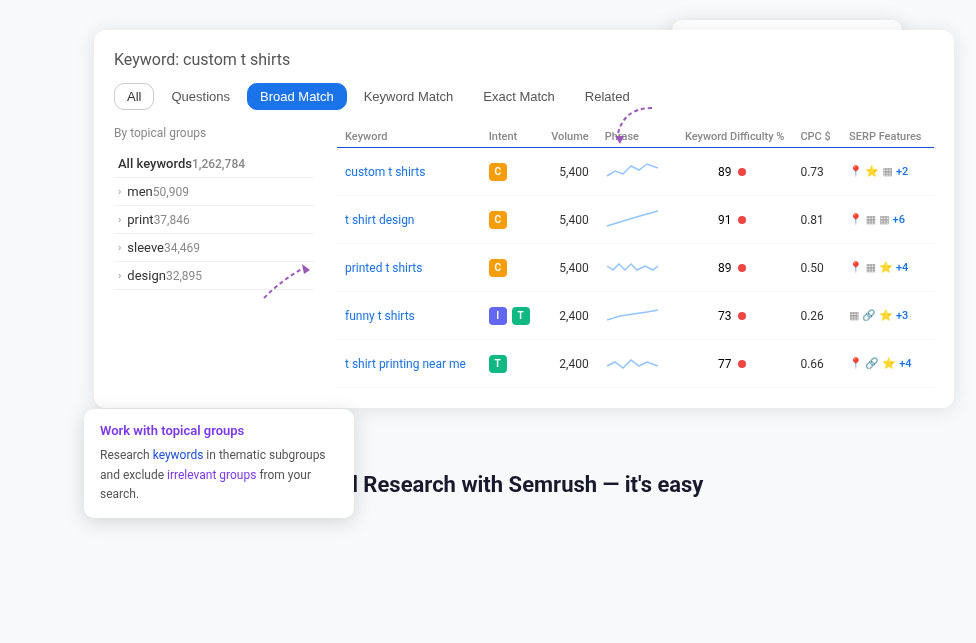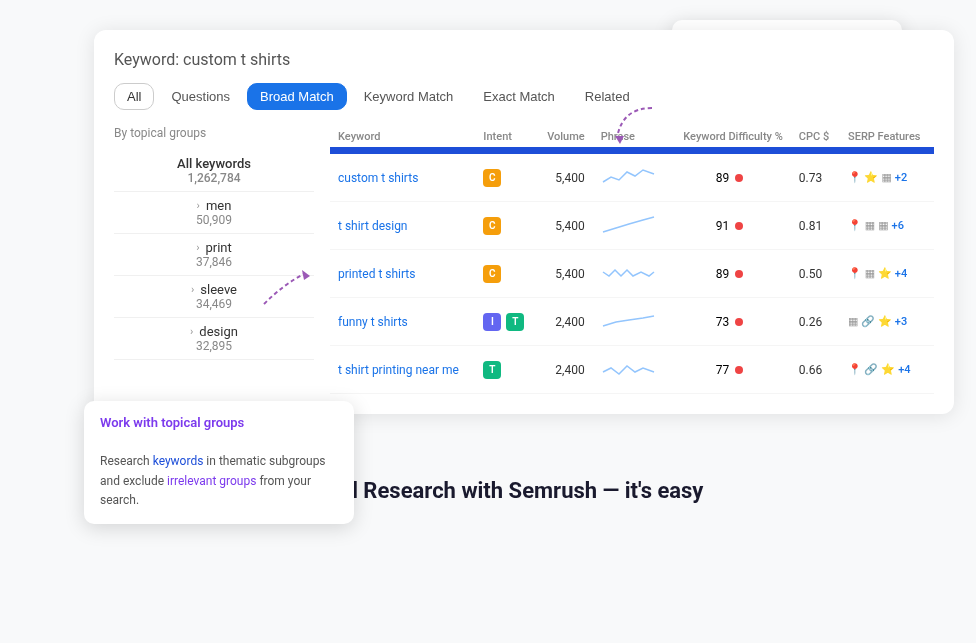--- a/index.html
+++ b/index.html
@@ -58,41 +58,40 @@
       background: white;
       color: #333;
       border-color: #ccc;
     }
     .tab:not(.active):not(.active-blue) {
       color: #555;
     }
 
     .content-area {
       display: flex;
-      gap: 16px;
+      gap: 23px;
     }
 
     .left-panel {
       width: 200px;
       flex-shrink: 0;
     }
 
     .panel-title {
       font-size: 12px;
       color: #888;
       margin-bottom: 10px;
     }
 
     .group-item {
       display: flex;
       align-items: center;
       padding: 6px 4px;
       font-size: 13px;
       border-bottom: 1px solid #f0f0f0;
-      flex-direction: column;
     }
     .group-item.all-keywords {
       font-weight: 500;
     }
     .group-item .left-part {
       display: flex;
       align-items: center;
       gap: 6px;
       color: #333;
     }
@@ -114,21 +113,21 @@
       width: 100%;
       border-collapse: collapse;
       font-size: 12px;
     }
     .keyword-table th {
       text-align: left;
       padding: 4px 8px;
       color: #888;
       font-weight: 500;
       font-size: 11px;
-      border-bottom: 7px solid #1d4ed8;
+      border-bottom: 1px solid #1d4ed8;
       white-space: nowrap;
     }
     .keyword-table td {
       padding: 8px 8px;
       border-bottom: 1px solid #f5f5f5;
       vertical-align: middle;
     }
     .kw-link {
       color: #1a73e8;
       text-decoration: none;
@@ -190,21 +189,21 @@
       background: white;
       border-radius: 10px;
       box-shadow: 0 4px 20px rgba(0,0,0,0.15);
       padding: 14px 16px;
       font-size: 12px;
     }
     .tooltip-topical .title {
       color: #7c3aed;
       font-weight: 600;
       font-size: 13px;
-      margin-bottom: 22px;
+      margin-bottom: 8px;
     }
     .tooltip-topical .desc {
       color: #555;
       line-height: 1.6;
     }
     .tooltip-topical .desc .highlight-blue { color: #1d4ed8; }
     .tooltip-topical .desc .highlight-purple { color: #7c3aed; }
 
     .bottom-text {
       text-align: center;

